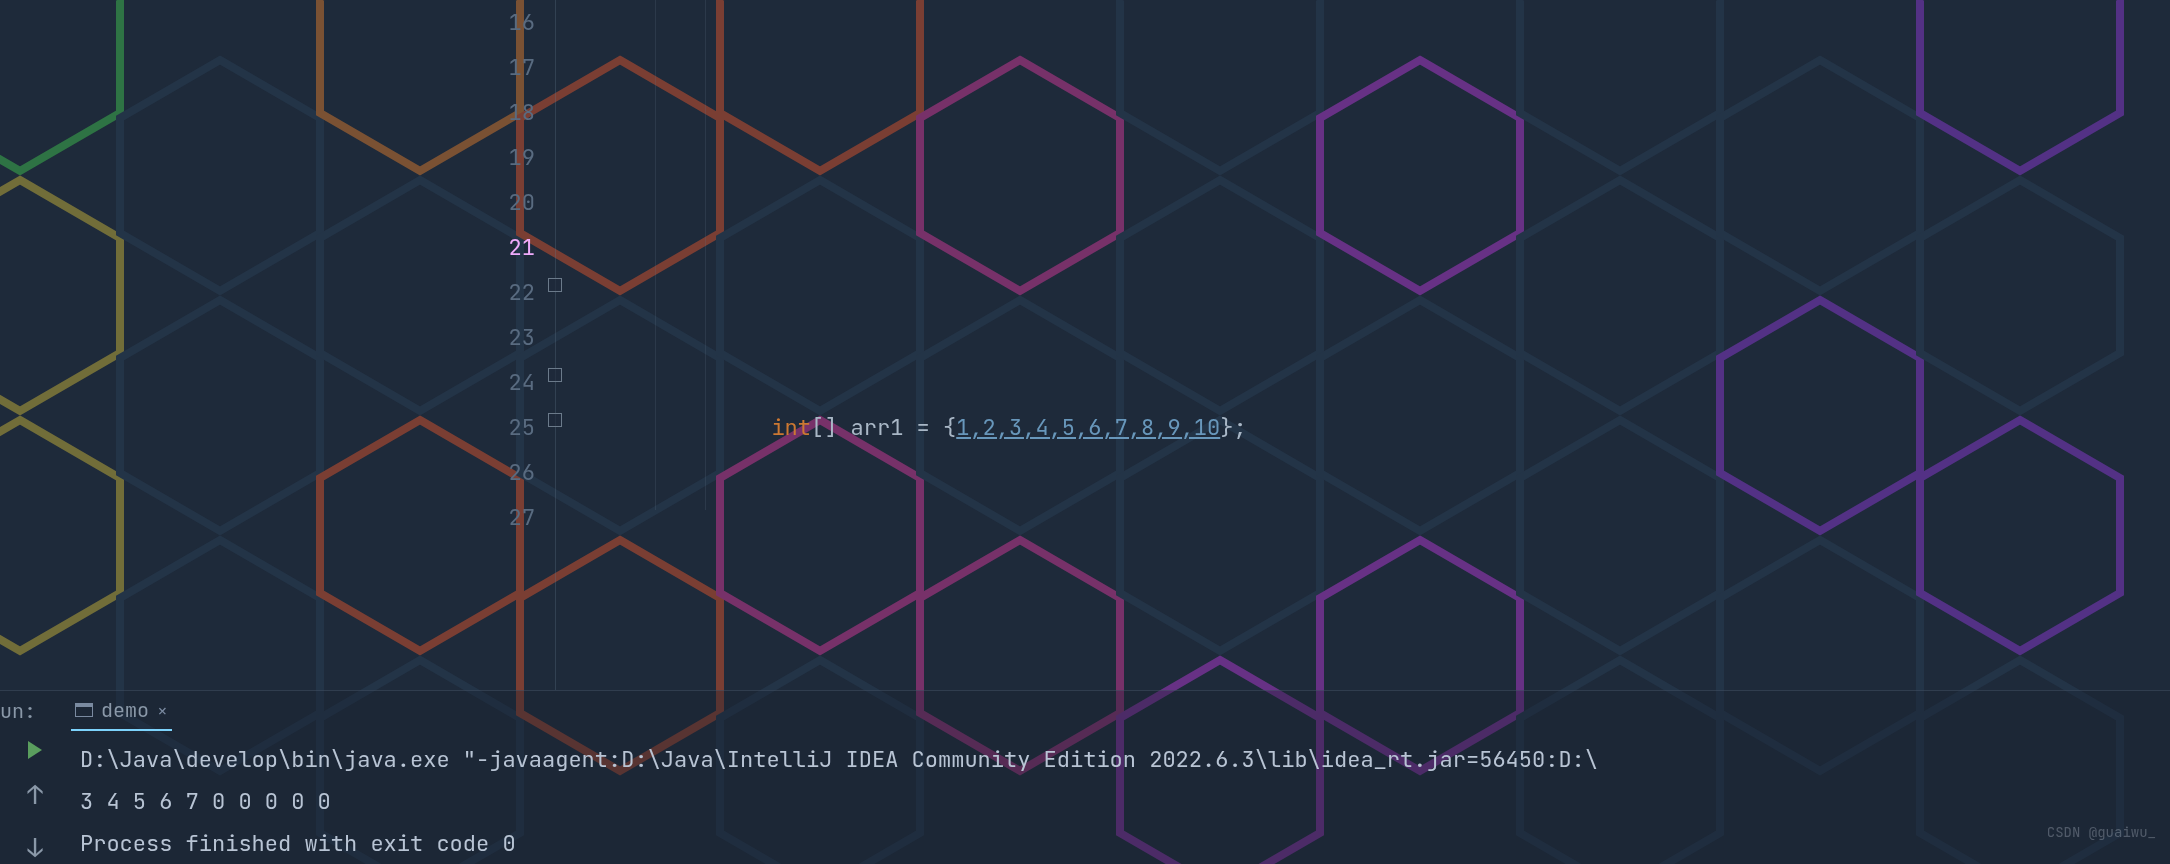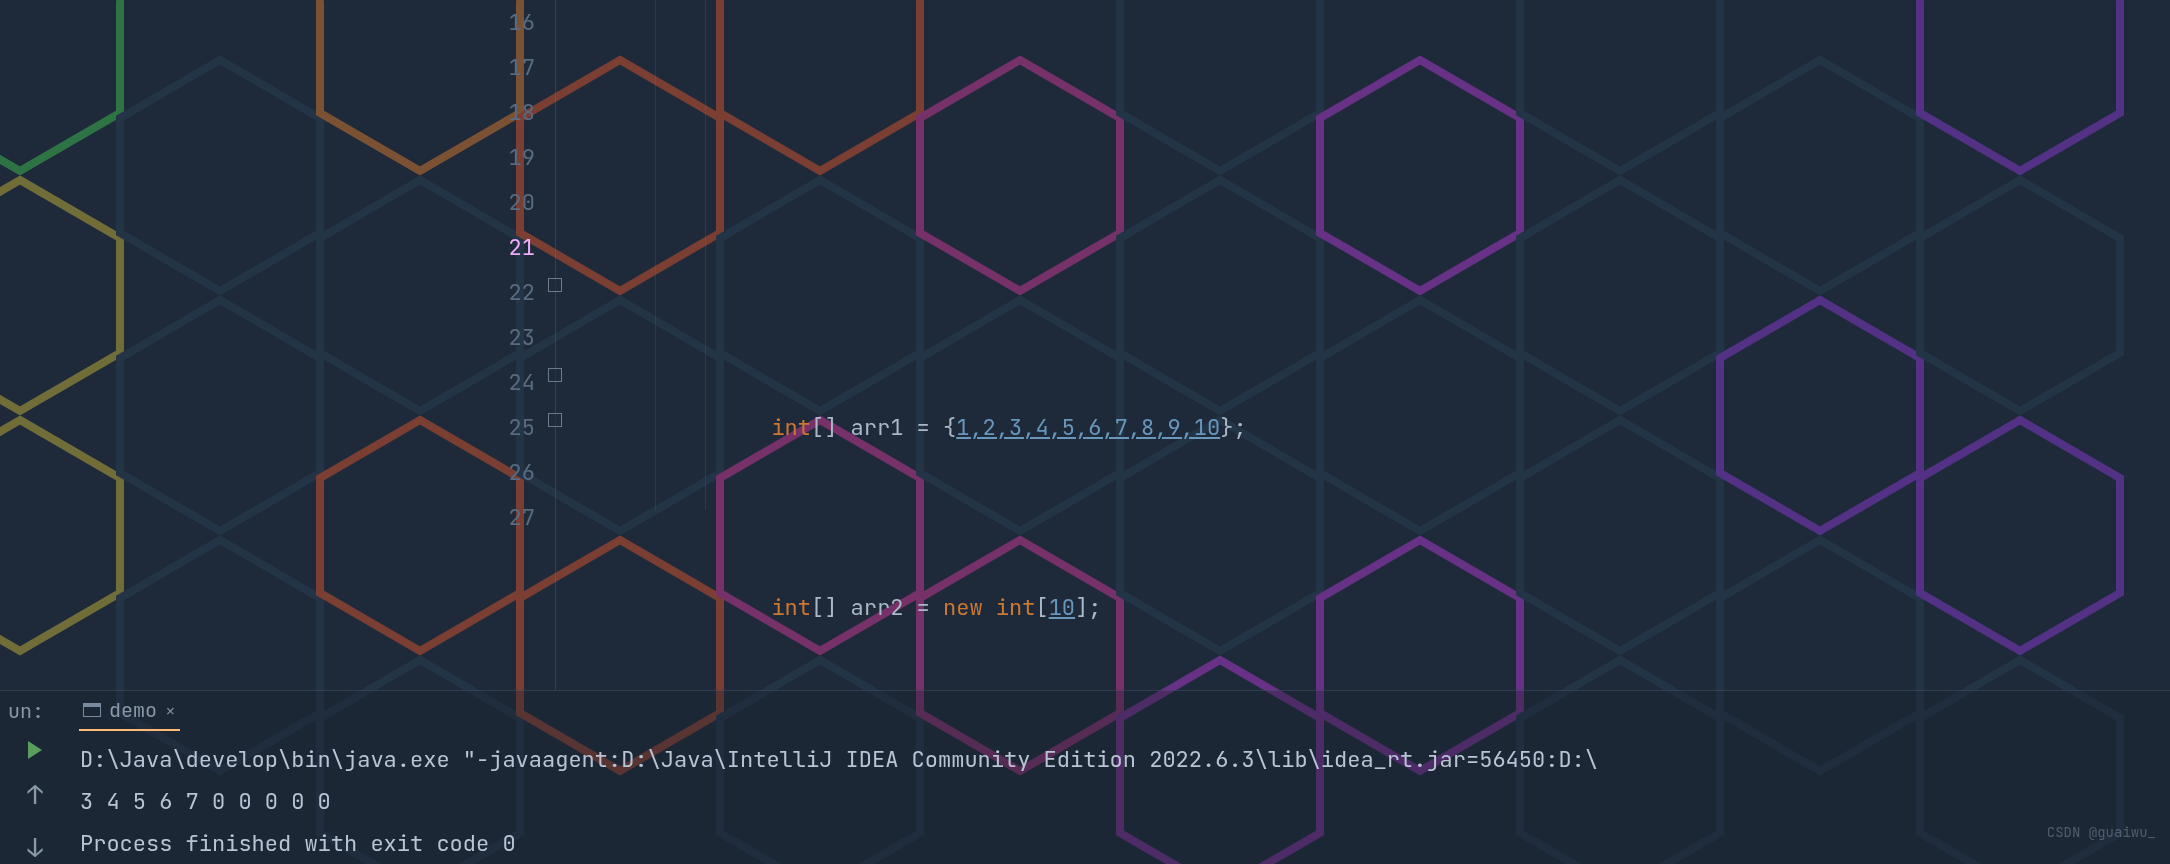--- a/index.html
+++ b/index.html
@@ -77,30 +77,30 @@
   position: relative;
   z-index: 1;
   border-top: 1px solid rgba(80,95,115,0.4);
   background: rgba(25,35,48,0.35);
 }
 .run-tabs {
   height: 40px;
   display: flex;
   align-items: center;
   gap: 25px;
-  padding-left: 8px;
+  padding-left: 0;
   color: #8a98a8;
   font-size: 20px;
 }
 .run-label { padding: 0 10px 0 0; }
 .run-tab {
   display: flex;
   align-items: center;
   gap: 8px;
-  border-bottom: 2px solid #fdba74;
+  border-bottom: 2px solid #7dd3fc;
   height: 40px;
   padding: 0 4px;
 }
 .tab-icon {
   width: 18px; height: 14px;
   border: 1.5px solid #7a8aa0;
   border-top-width: 4px;
 }
 .close-x { color: #7a8aa0; font-size: 18px; }
 .run-body {
@@ -212,21 +212,20 @@
     <div class="fold-mark" style="top:413px"></div>
   </div>
   <div class="code-col">
     <div class="indent-guide" style="left:80px"></div>
     <div class="indent-guide" style="left:130px"></div>
 
     <div class="code-line"></div>
 
     <div class="code-line"><span>            </span><span class="kw">int</span><span>[] arr1 = {</span><span class="num">1,2,3,4,5,6,7,8,9,10</span><span>};</span></div>
 
-    <div class="code-line"><span>            </span><span class="kw">int</span><span>[] arr2 = </span><span class="kw">new int</span><span>[</span><span class="num">10</span><span>];</span></div>
 
     <div class="code-line"></div>
 
     
 
     
 
     
 
     

